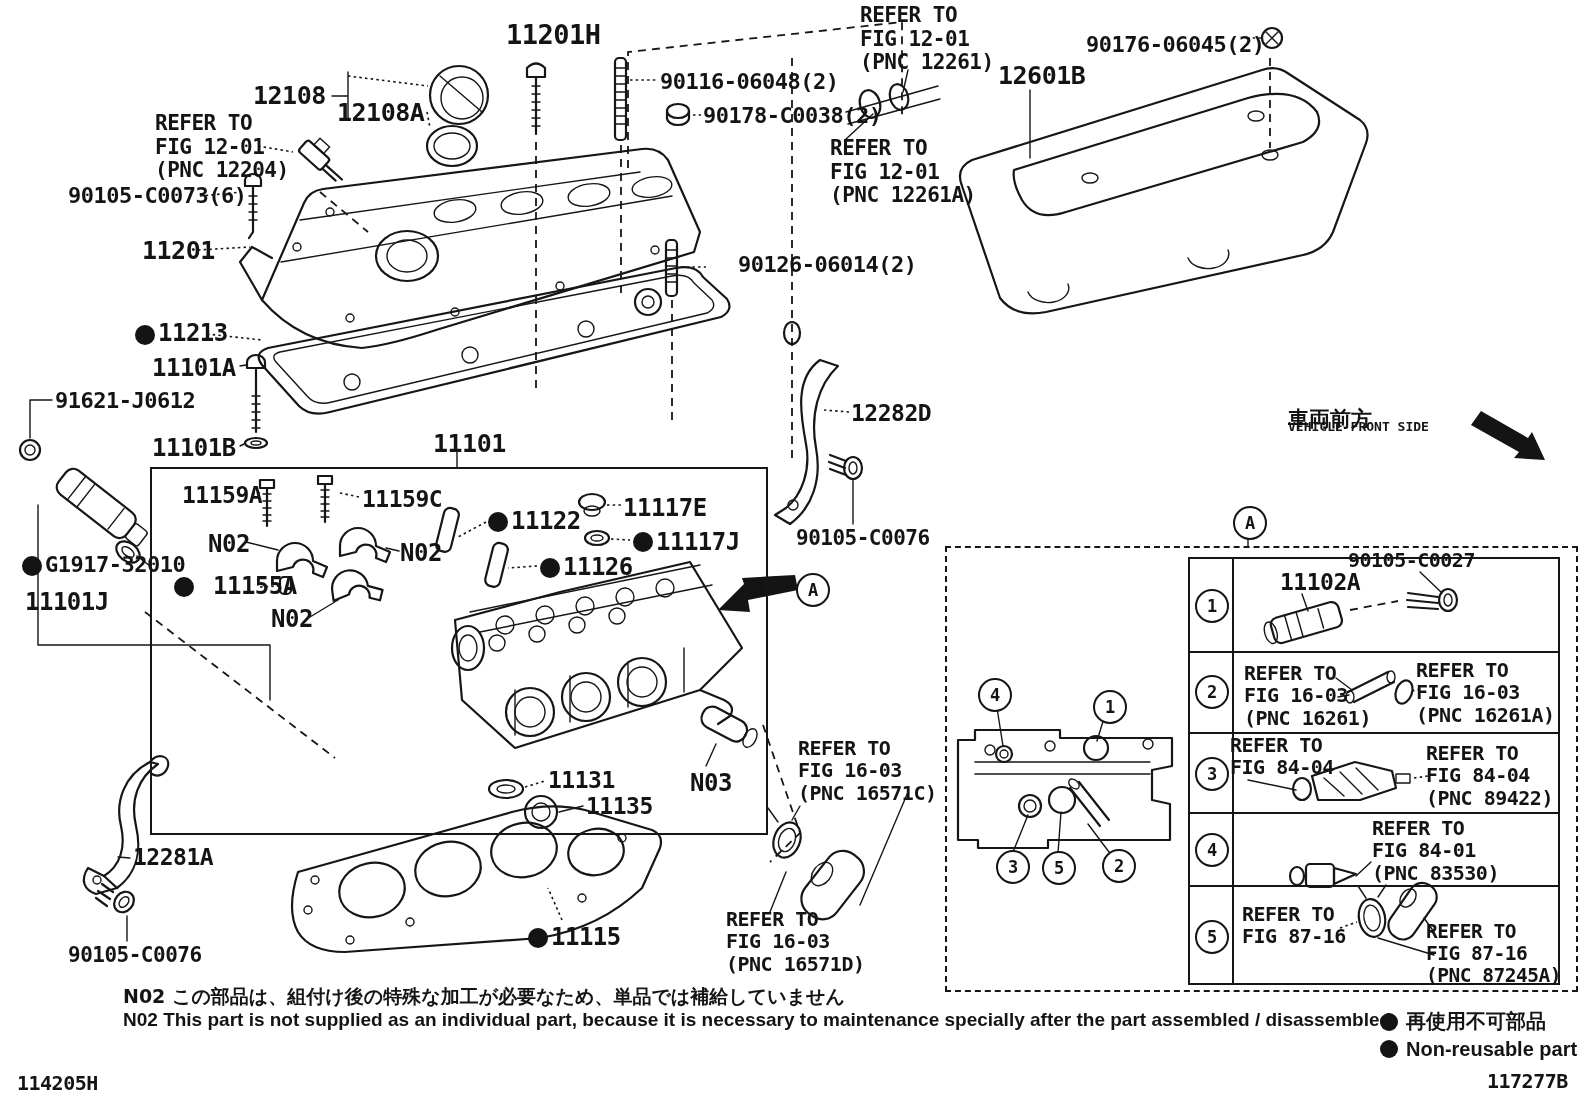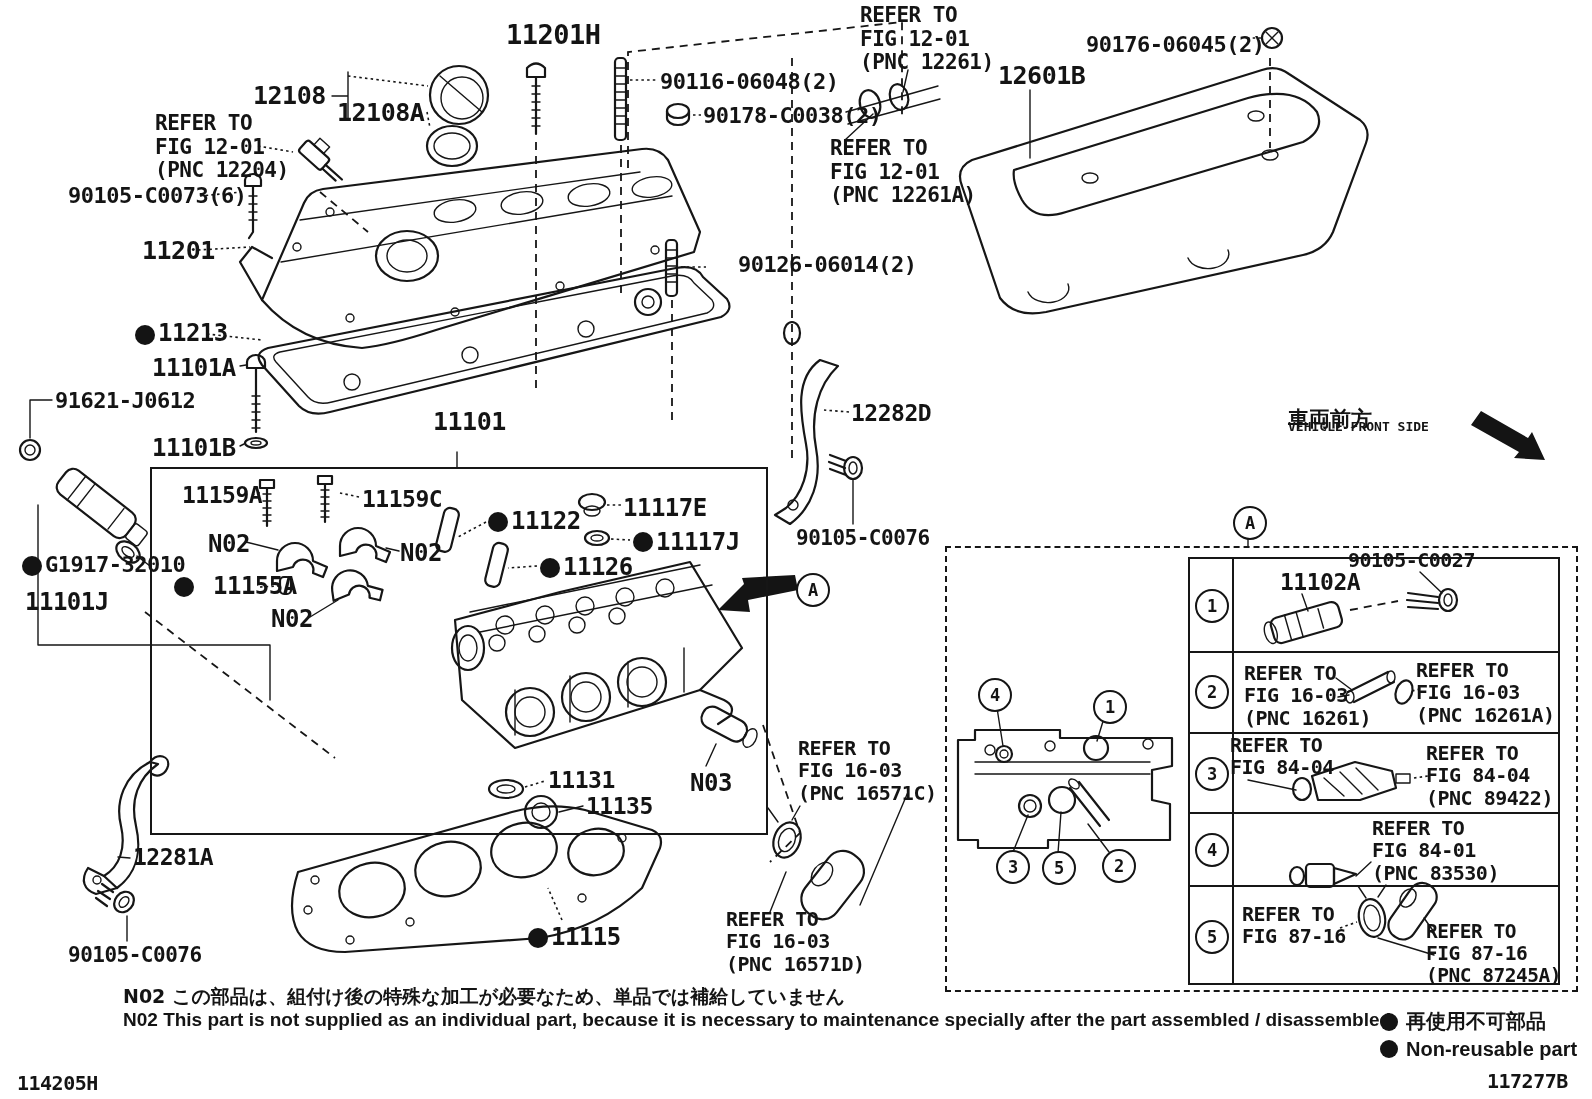--- a/index.html
+++ b/index.html
@@ -410,21 +410,21 @@
   <div class="lbl" style="left:830px;top:137px;font-size:21px;">REFER TO
 FIG 12-01
 (PNC 12261A)</div>
   <div class="lbl" style="left:708px;top:253px;font-size:22px;margin-left:30px;">90126-06014(2)</div>
 
   <div class="dot" style="left:135px;top:325px;"></div>
   <div class="lbl" style="left:158px;top:320px;font-size:24px;">11213</div>
   <div class="lbl" style="left:152px;top:355px;font-size:24px;">11101A</div>
   <div class="lbl" style="left:55px;top:389px;font-size:22px;">91621-J0612</div>
   <div class="lbl" style="left:152px;top:435px;font-size:24px;">11101B</div>
-  <div class="lbl" style="left:433px;top:408px;font-size:25px;">11101</div>
+  <div class="lbl" style="left:433px;top:430px;font-size:25px;">11101</div>
   <div class="lbl" style="left:851px;top:401px;font-size:23px;">12282D</div>
 
   <div class="dot" style="left:22px;top:556px;"></div>
   <div class="lbl" style="left:45px;top:553px;font-size:22px;">G1917-32010</div>
   <div class="lbl" style="left:25px;top:589px;font-size:24px;">11101J</div>
 
   <div class="lbl" style="left:182px;top:483px;font-size:23px;">11159A</div>
   <div class="lbl" style="left:362px;top:487px;font-size:23px;">11159C</div>
   <div class="lbl" style="left:208px;top:531px;font-size:24px;">N02</div>
   <div class="lbl" style="left:400px;top:540px;font-size:24px;">N02</div>

